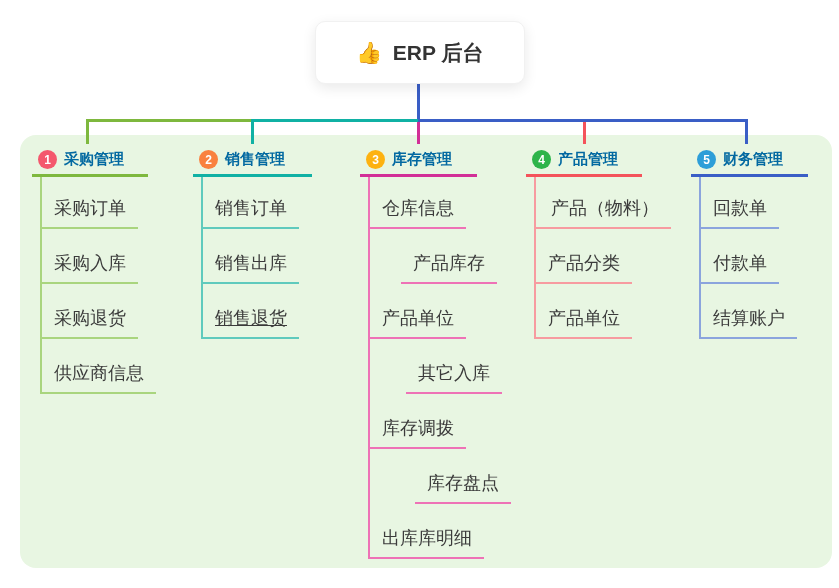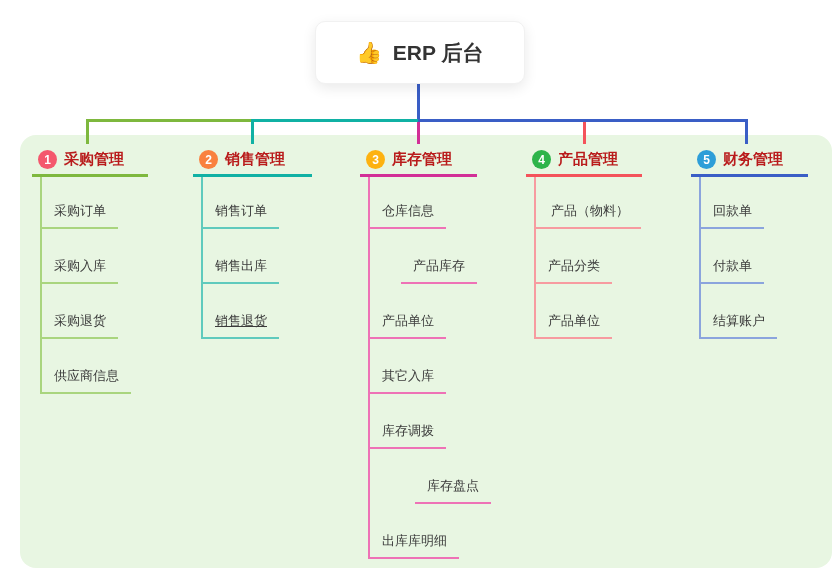--- a/index.html
+++ b/index.html
@@ -25,26 +25,26 @@
   .group{position:absolute;top:145px;z-index:2;}
   .group-header{
     height:32px;box-sizing:border-box;display:flex;align-items:center;gap:7px;
     padding-left:6px;border-bottom:3px solid #999;
   }
   .badge{
     width:19px;height:19px;border-radius:50%;flex:0 0 auto;background:#999;
     color:#fff;font-size:12px;font-weight:700;
     display:flex;align-items:center;justify-content:center;line-height:1;
   }
-  .group-title{font-size:15px;font-weight:600;color:#b91c1c;white-space:nowrap;}
+  .group-title{font-size:15px;font-weight:600;color:#0369a1;white-space:nowrap;}
   .children{margin-left:8px;border-left:2px solid #ccc;}
   .item{
     height:55px;box-sizing:border-box;display:flex;align-items:flex-end;
     width:max-content;border-bottom:2px solid #ccc;
-    padding:0 12px 7px 12px;font-size:13px;color:#3b3b3b;white-space:nowrap;
+    padding:0 12px 7px 12px;font-size:18px;color:#3b3b3b;white-space:nowrap;
   }
   .item:first-child{height:52px;}
 </style>
 </head>
 <body>
 
 <div class="stage">
 
   <div class="root-node">
     <span class="root-emoji">👍</span>
@@ -92,21 +92,21 @@
 
   <div class="group" style="left:360px;width:117px">
     <div class="group-header" style="border-bottom-color: rgb(210, 47, 151);">
       <span class="badge" style="background-color: rgb(253, 178, 17);">3</span>
       <span class="group-title">库存管理</span>
     </div>
     <div class="children" style="border-left-color: rgb(238, 114, 182);">
       <div class="item" style="border-bottom-color: rgb(238, 114, 182);">仓库信息</div>
       <div class="item" style="border-bottom-color: rgb(238, 114, 182); margin-left: 31px;">产品库存</div>
       <div class="item" style="border-bottom-color: rgb(238, 114, 182);">产品单位</div>
-      <div class="item" style="border-bottom-color: rgb(238, 114, 182);">其它入库</div>
+      <div class="item" style="border-bottom-color: rgb(238, 114, 182); margin-left: 36px;">其它入库</div>
       <div class="item" style="border-bottom-color: rgb(238, 114, 182); text-align: right;">库存调拨</div>
       <div class="item" style="border-bottom-color: rgb(238, 114, 182); margin-left: 45px;">库存盘点</div>
       <div class="item" style="border-bottom-color: rgb(238, 114, 182);">出库库明细</div>
     </div>
   </div>
 
   <div class="group" style="left:526px;width:116px">
     <div class="group-header" style="border-bottom-color: rgb(244, 83, 91);">
       <span class="badge" style="background-color: rgb(45, 180, 74);">4</span>
       <span class="group-title">产品管理</span>

